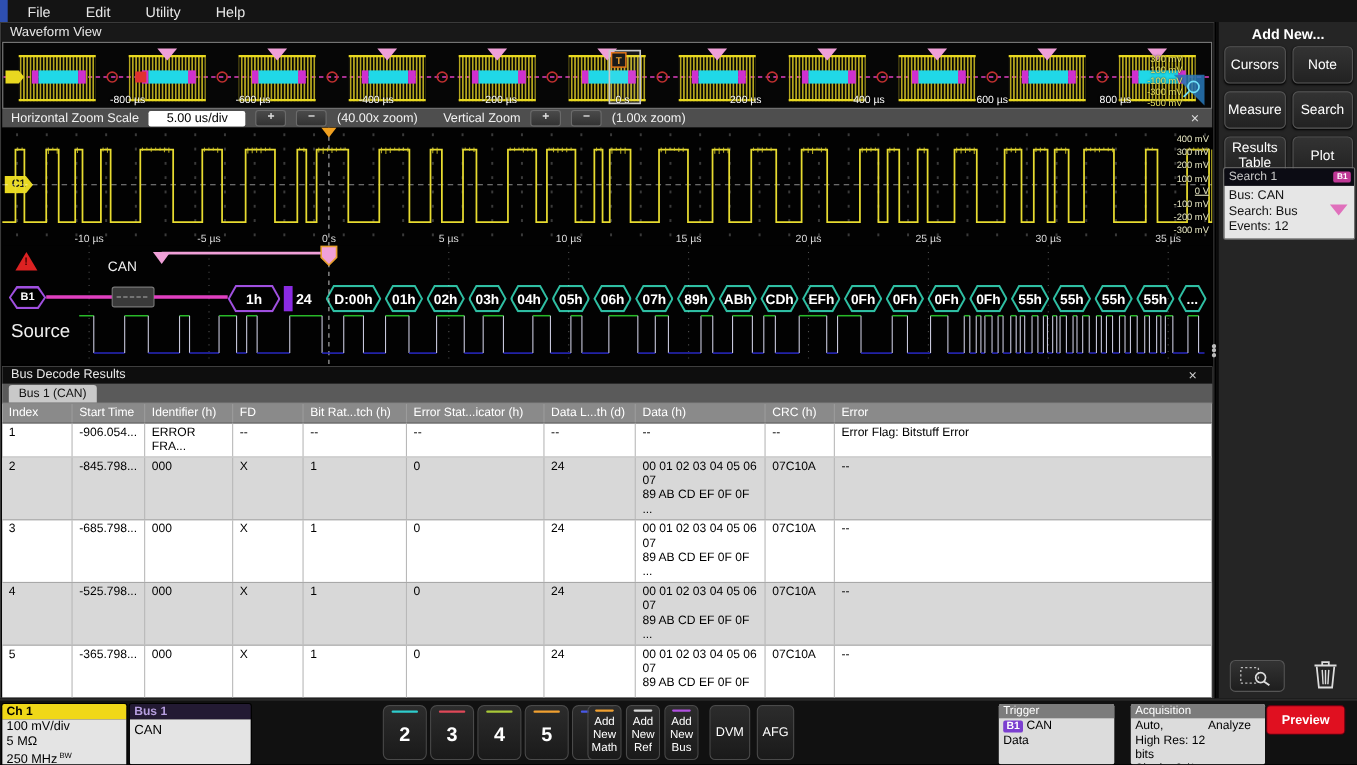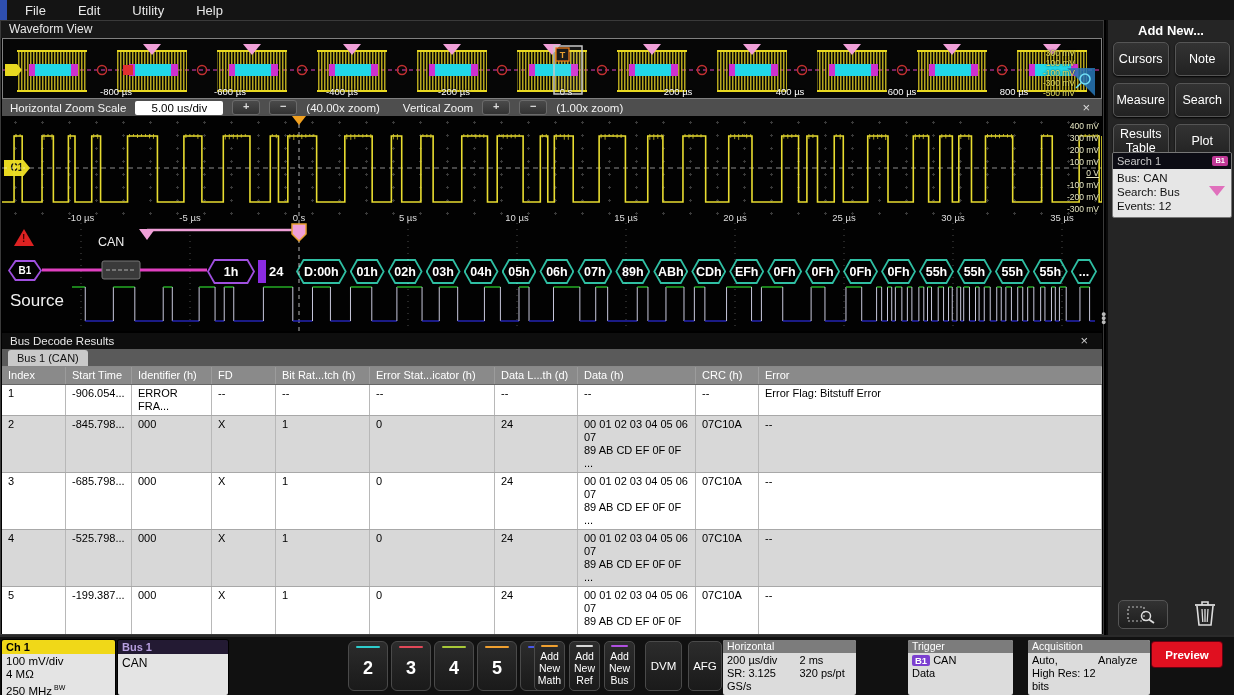--- a/index.html
+++ b/index.html
@@ -588,21 +588,21 @@
             <div class="tcell">0</div>
             <div class="tcell">24</div>
             <div class="tcell">00 01 02 03 04 05 06
 07
 89 AB CD EF 0F 0F ...</div>
             <div class="tcell">07C10A</div>
             <div class="tcell">--</div>
           </div>
           <div class="trow">
             <div class="tcell">5</div>
-            <div class="tcell">-199.387...</div>
+            <div class="tcell">-365.798...</div>
             <div class="tcell">000</div>
             <div class="tcell">X</div>
             <div class="tcell">1</div>
             <div class="tcell">0</div>
             <div class="tcell">24</div>
             <div class="tcell">00 01 02 03 04 05 06
 07
 89 AB CD EF 0F 0F ...</div>
             <div class="tcell">07C10A</div>
             <div class="tcell">--</div>
@@ -654,21 +654,21 @@
         <line x1="15" y1="10" x2="14.2" y2="23" stroke="#ddd" stroke-width="1.3"></line>
       </svg>
     </div>
   </div>
 
   <div class="bottombar">
     <div class="chcard" style="left:2px;width:113px">
       <div class="ct" id="ch1title" style="background: rgb(240, 216, 24);">Ch 1</div>
       <div class="cb" id="ch1body">
           <div>100 mV/div</div>
-          <div>4 MΩ</div>
+          <div>5 MΩ</div>
           <div>250 MHz<sup style="font-size: 7px; margin-left: 2px;">BW</sup></div>
         </div>
     </div>
     <div class="chcard" style="left:118px;width:110px">
       <div class="ct" style="background:#231a33;color:#b79fe0">Bus 1</div>
       <div class="cb" style="height:37px;font-size:12px;padding-top:3px">CAN</div>
     </div>
     <div id="chbtns">
         <div class="chbtn" style="left: 348px;">
           <div class="line" style="background: rgb(46, 204, 204);"></div>
@@ -707,37 +707,20 @@
         <div class="addbtn" style="left: 604px;">
           <div class="line" style="background: rgb(176, 80, 224);"></div>
           <div>Add</div>
           <div>New</div>
           <div>Bus</div>
         </div>
       </div>
     <div class="fnbtn" style="left:645px;width:37px">DVM</div>
     <div class="fnbtn" style="left:688px;width:34px">AFG</div>
 
-    <div class="ipanel" style="left:723px;width:133px">
-      <div class="ititle">Horizontal</div>
-      <div class="ibody" id="hbody">
-          <div class="irow2">
-            <div>200 µs/div</div>
-            <div>2 ms</div>
-          </div>
-          <div class="irow2">
-            <div>SR: 3.125 GS/s</div>
-            <div>320 ps/pt</div>
-          </div>
-          <div class="irow2">
-            <div>RL: 6.25 Mpts</div>
-            <div>50%</div>
-          </div>
-        </div>
-    </div>
     <div class="ipanel" style="left:908px;width:105px">
       <div class="ititle">Trigger</div>
       <div class="ibody">
         <div><span class="tbadge">B1</span><span>CAN</span></div>
         <div>Data</div>
       </div>
     </div>
     <div class="ipanel" style="left:1028px;width:122px">
       <div class="ititle">Acquisition</div>
       <div class="ibody" id="abody">

